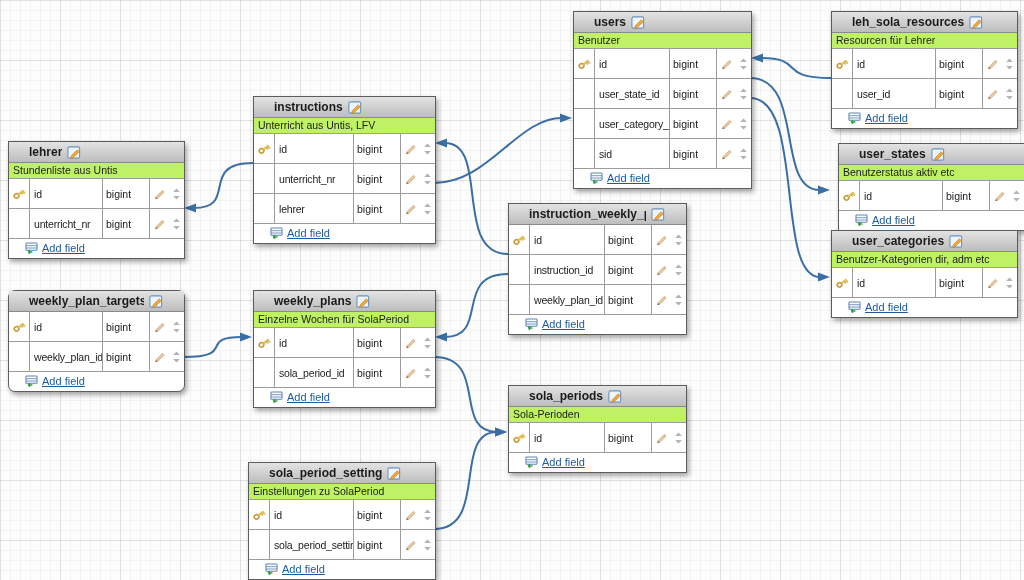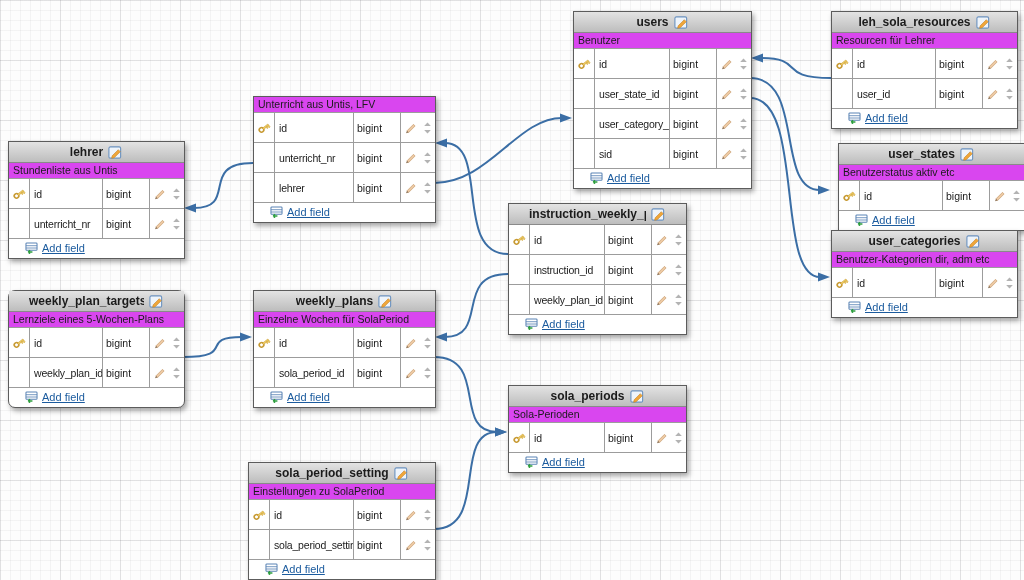--- a/index.html
+++ b/index.html
@@ -15,30 +15,30 @@
     background-size:60px 60px, 60px 60px, 10px 10px, 10px 10px;
   }
   svg.rel-layer { position:absolute; left:0; top:0; width:1024px; height:580px; pointer-events:none; }
 
   .tbl {
     position:absolute; background:#fff; border:1px solid #5c5c5c;
     box-shadow:2px 3px 5px rgba(0,0,0,0.35);
     font-size:10.5px; color:#1b1b1b;
   }
   .hdr {
-    display:flex; align-items:center; justify-content:center;
+    display:flex; align-items:center; justify-content:flex-start;
     height:16px; padding:2px 20px; cursor:move;
     background:linear-gradient(#e3e3e3, #bdbdbd);
     border-bottom:1px solid #8a8a8a;
   }
   .hdr .title { font-weight:bold; font-size:12px; white-space:nowrap; overflow:hidden; }
   .hdr .edit-ic { display:inline-flex; flex:none; margin-left:4px; cursor:pointer; }
   .cmt {
     height:13px; line-height:13px; padding:1px 4px; font-size:10.5px;
-    background:#d946ef; border-bottom:1px solid #9c9c9c;
+    background:#bef264; border-bottom:1px solid #9c9c9c;
     white-space:nowrap; overflow:hidden;
   }
   table.fields { border-collapse:collapse; width:100%; table-layout:fixed; }
   .fields td { border:1px solid #9c9c9c; height:19px; padding:0; overflow:hidden; }
   .fields td:first-child { border-left:none; }
   .fields td:last-child { border-right:none; }
   .fields tr:first-child td { border-top:none; }
   td.c-key { width:20px; text-align:center; vertical-align:middle; }
   td.c-key svg { display:block; margin:0 auto; }
   td.c-name { padding:0 4px; white-space:nowrap; letter-spacing:-0.2px;margin-left:26px; }
@@ -164,20 +164,29 @@
           <line x1="1" y1="4" x2="13" y2="4" stroke="#5b84b5" stroke-width="0.9"></line>
           <line x1="1" y1="6.5" x2="13" y2="6.5" stroke="#5b84b5" stroke-width="0.9"></line>
           <path d="M8 10.8 H3.4 M3.4 10.8 L5.4 8.9 M3.4 10.8 L5.4 12.7" fill="none" stroke="#2e9e3f" stroke-width="1.6"></path>
         </svg>
       </span>
       <a>Add field</a>
     </div>
   </div>
 
   <div class="tbl" style="left: 253px; top: 96px; width: 181px;">
+    <div class="hdr">
+      <span class="title">instructions</span>
+      <span class="edit-ic">
+        <svg width="16" height="15" viewBox="0 0 16 16" aria-hidden="true">
+          <rect x="1.5" y="2" width="12.5" height="12" rx="1.5" fill="#eef4fb" stroke="#6d93c0" stroke-width="1.2"></rect>
+          <path d="M5 11.5 L11.5 5 L13.6 7.1 L7.1 13.6 L4.4 14.2 Z" fill="#f0a63a" stroke="#c07f1f" stroke-width="0.6"></path>
+        </svg>
+      </span>
+    </div>
     <div class="cmt">Unterricht aus Untis, LFV</div>
     <table class="fields">
         <tbody>
   <tr>
     <td class="c-key">
       <span class="key-ic">
         <svg width="14" height="14" viewBox="0 0 16 16" aria-hidden="true">
           <g transform="rotate(-38 8 8)">
             <circle cx="4.4" cy="8" r="2.6" fill="none" stroke="#c79a33" stroke-width="1.8"></circle>
             <rect x="6.6" y="7.1" width="7.6" height="1.9" fill="#f2cf63" stroke="#c79a33" stroke-width="0.6"></rect>
@@ -788,21 +797,20 @@
   <div class="tbl" style="left: 8px; top: 290px; width: 175px; border-radius: 7px;">
     <div class="hdr">
       <span class="title">weekly_plan_targets</span>
       <span class="edit-ic">
         <svg width="16" height="15" viewBox="0 0 16 16" aria-hidden="true">
           <rect x="1.5" y="2" width="12.5" height="12" rx="1.5" fill="#eef4fb" stroke="#6d93c0" stroke-width="1.2"></rect>
           <path d="M5 11.5 L11.5 5 L13.6 7.1 L7.1 13.6 L4.4 14.2 Z" fill="#f0a63a" stroke="#c07f1f" stroke-width="0.6"></path>
         </svg>
       </span>
     </div>
-    <div class="cmt">Lernziele eines 5-Wochen-Plans</div>
     <table class="fields">
         <tbody>
   <tr>
     <td class="c-key">
       <span class="key-ic">
         <svg width="14" height="14" viewBox="0 0 16 16" aria-hidden="true">
           <g transform="rotate(-38 8 8)">
             <circle cx="4.4" cy="8" r="2.6" fill="none" stroke="#c79a33" stroke-width="1.8"></circle>
             <rect x="6.6" y="7.1" width="7.6" height="1.9" fill="#f2cf63" stroke="#c79a33" stroke-width="0.6"></rect>
             <rect x="10.4" y="8.6" width="1.5" height="2.2" fill="#f2cf63" stroke="#c79a33" stroke-width="0.5"></rect>

